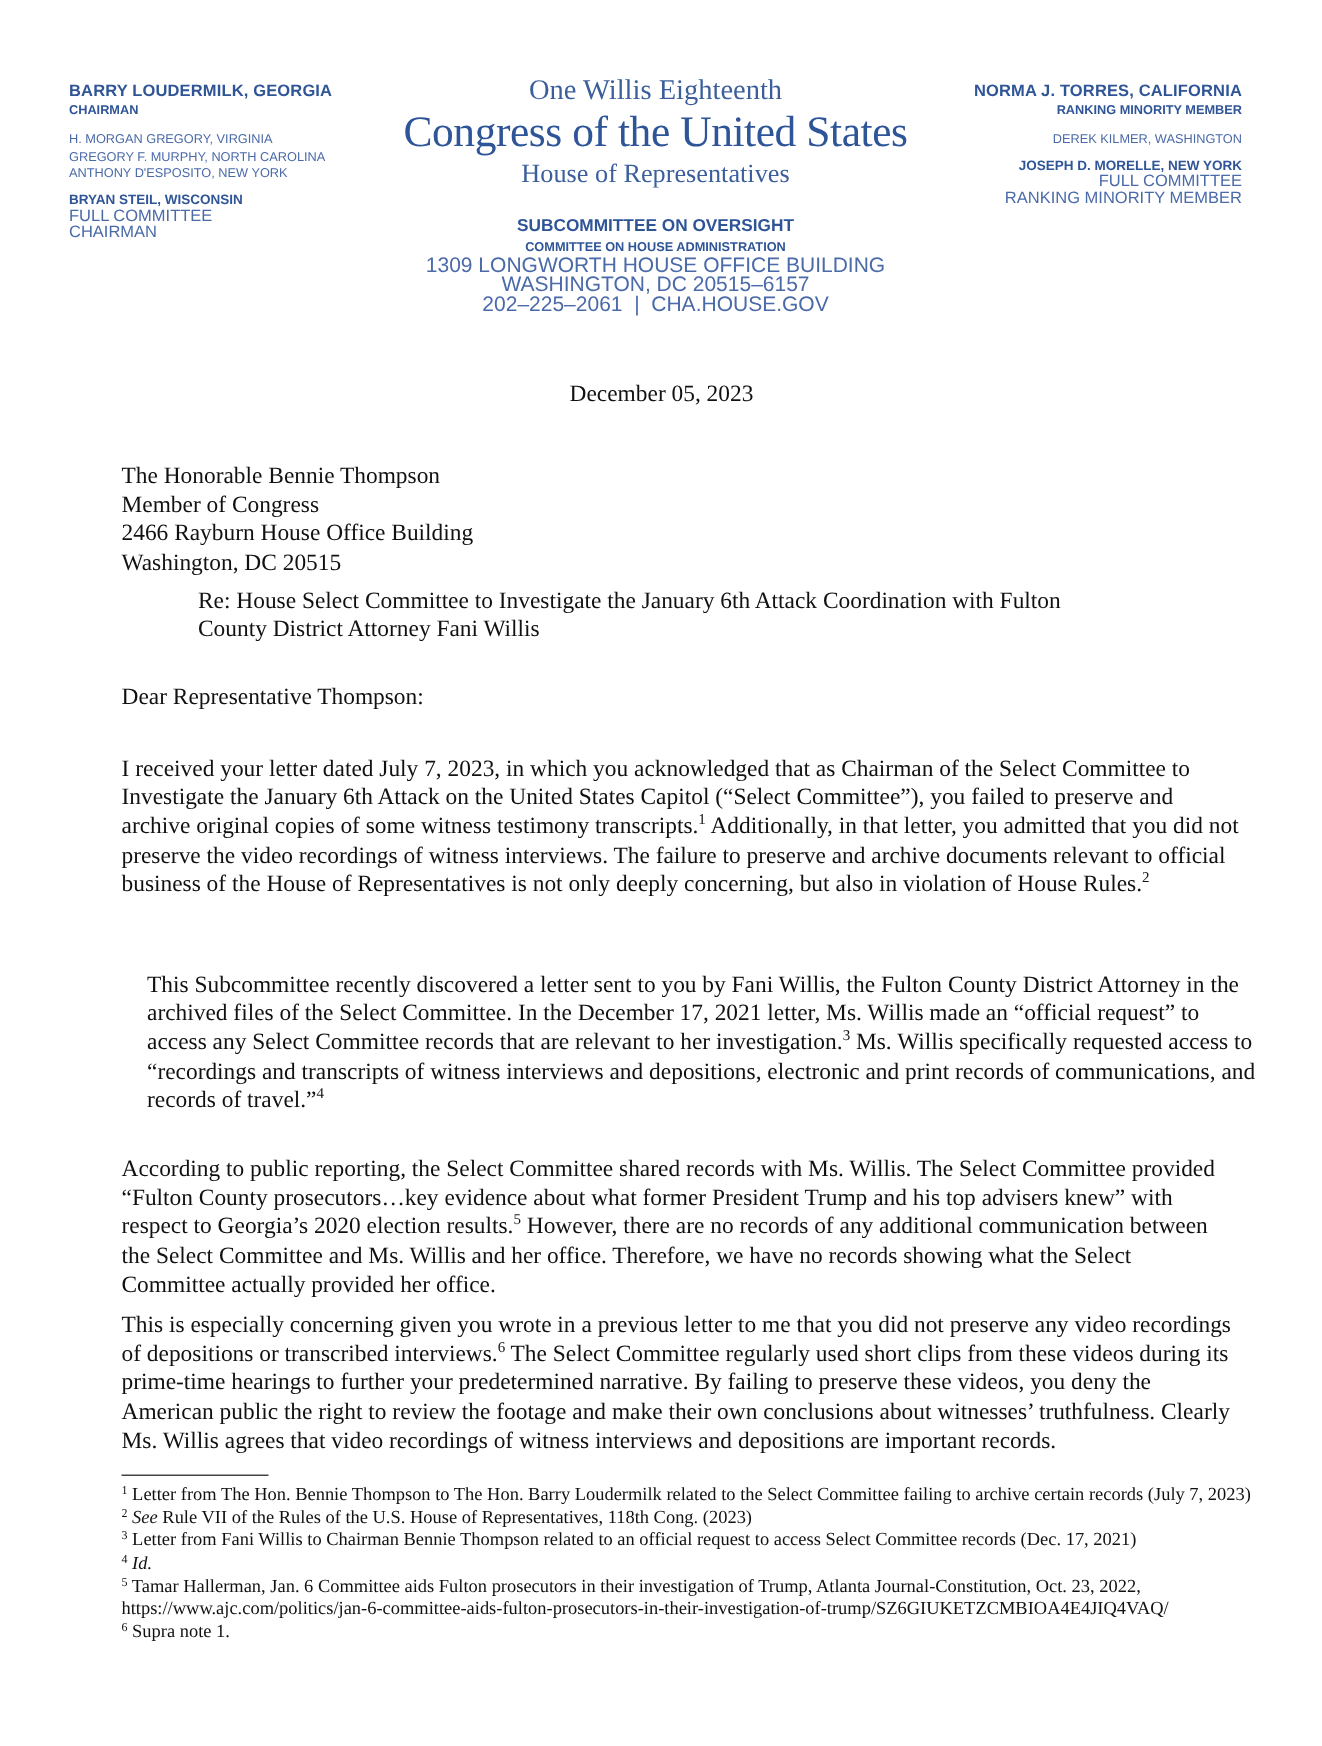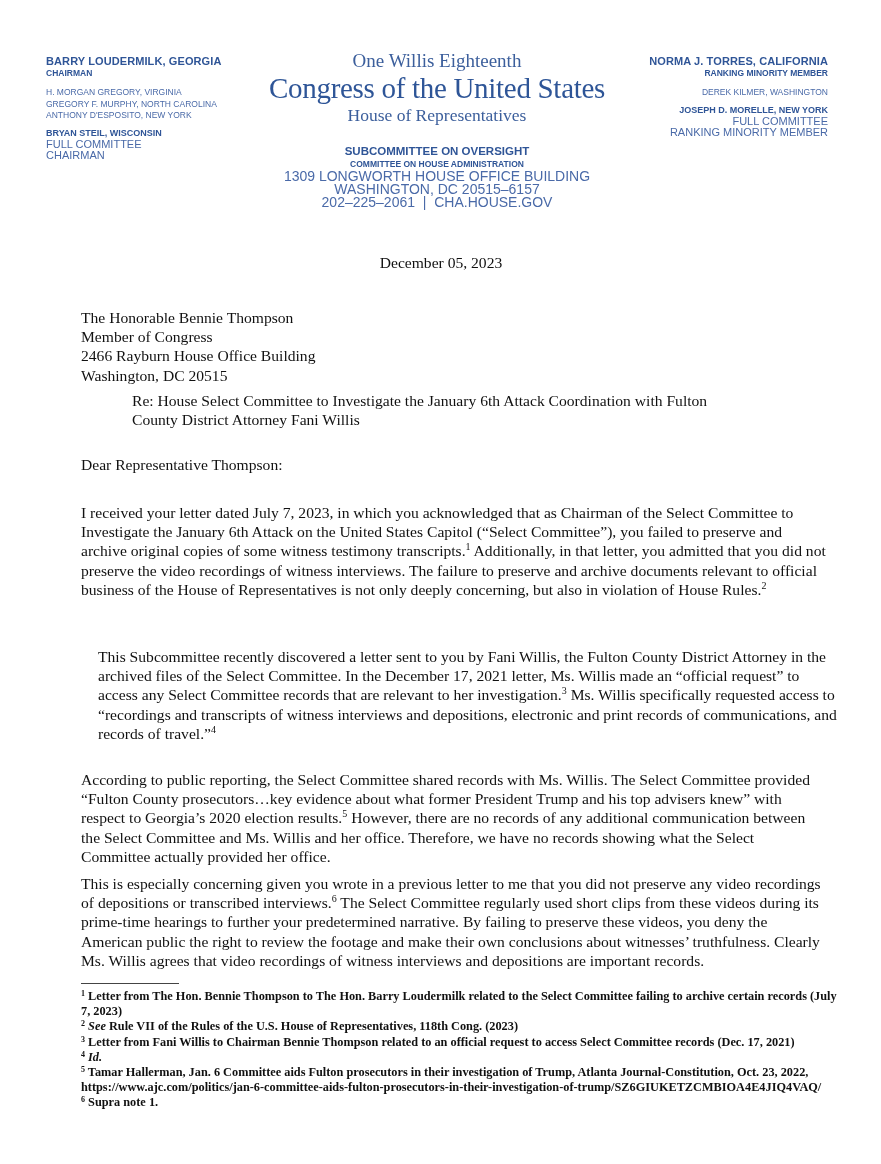--- a/index.html
+++ b/index.html
@@ -26,21 +26,21 @@
   .addr { position: absolute; top: 308px; }
   .re { position: absolute; top: 391px; left: 51px; width: 680px; }
   .salut { position: absolute; top: 455px; }
   .para { position: absolute; width: 745px; }
   .p1 { top: 503px; }
   .p2 { top: 647px; margin-left: 17px; }
   .p3 { top: 770px; }
   .p4 { top: 874px; }
   sup { font-size: 10px; line-height: 0; vertical-align: 6px; }
   .rule { position: absolute; left: 81px; top: 983px; width: 98px; height: 1px; background: #444; }
-  .fns { position: absolute; left: 81px; top: 989px; width: 760px; font-family: "Liberation Serif", serif; font-size: 12.3px; line-height: 15.2px; color: #111; font-weight: bold; }
+  .fns { position: absolute; left: 81px; top: 989px; width: 760px; font-family: "Liberation Serif", serif; font-size: 12.3px; line-height: 15.2px; color: #111; }
   .fn sup { font-size: 8px; vertical-align: 4px; }
   .fn em { font-style: italic; margin-top: 43px; }
 </style>
 </head>
 <body>
 
 <div class="lh lh-left">
   <div class="name-lead">BARRY LOUDERMILK, GEORGIA</div>
   <div class="role">CHAIRMAN</div>
   <div class="gap"></div>

